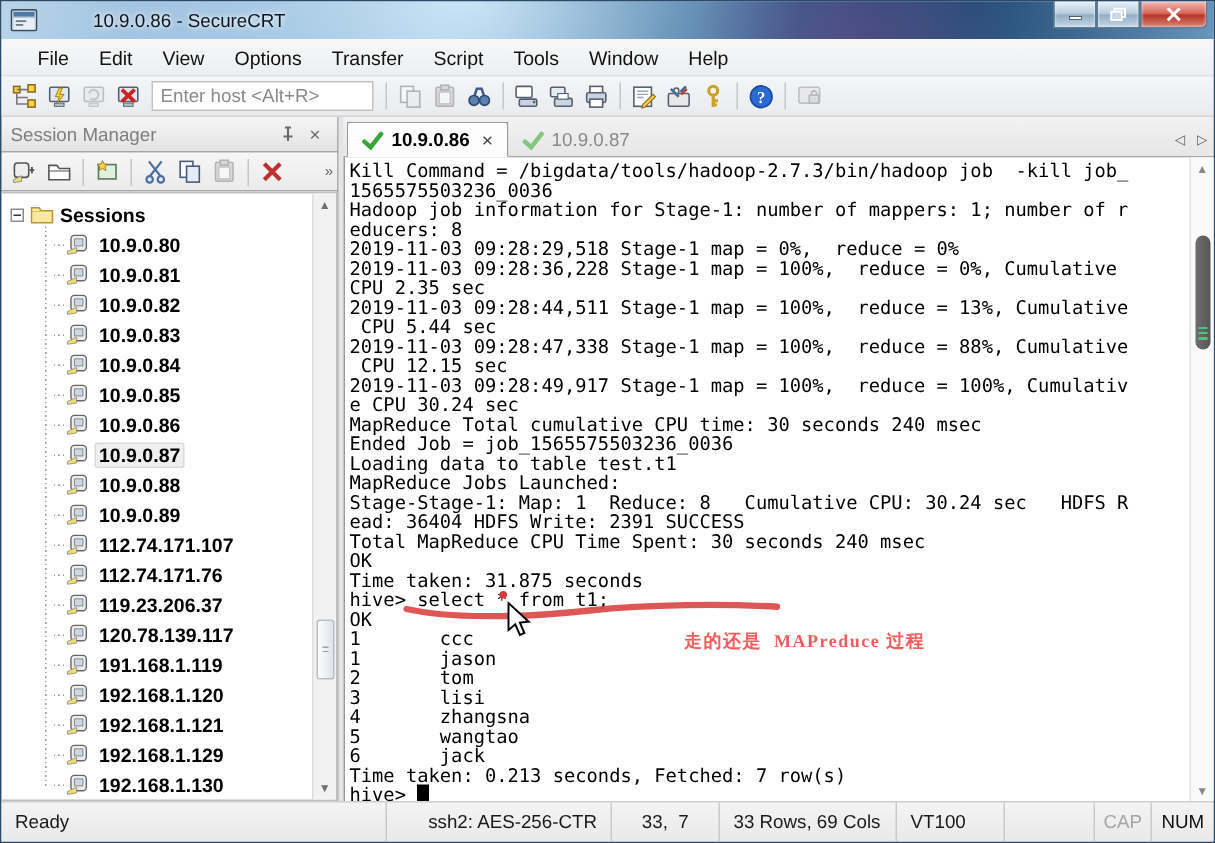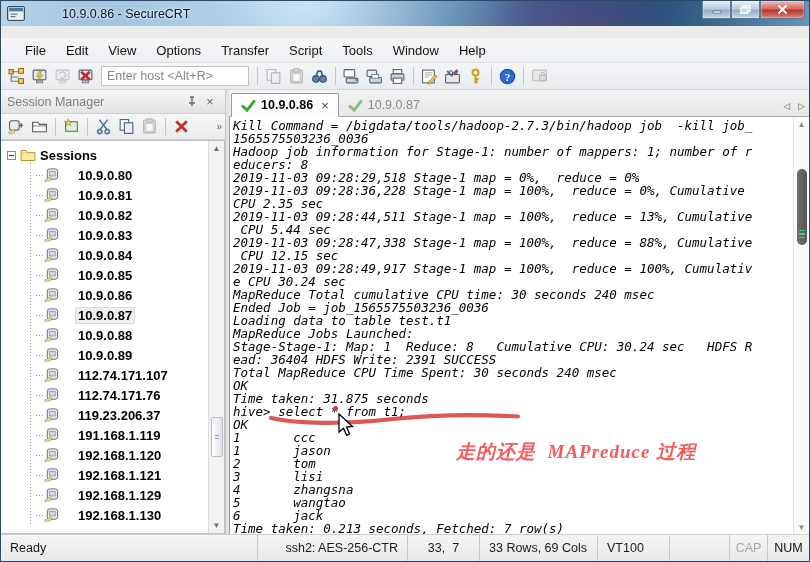--- a/index.html
+++ b/index.html
@@ -21,21 +21,21 @@
   .app-icon { width: 18px; height: 15px; margin-right: 5px; }
   .title-text { font-size: 12.5px; color: #0c1620; text-shadow: 0 0 3px rgba(255,255,255,.9), 0 0 6px rgba(255,255,255,.7); margin-left: 32px; }
   .win-controls { margin-left: auto; display: flex; align-items: flex-start; height: 100%; }
   .win-btn { width: 29px; height: 18px; display: flex; align-items: center; justify-content: center;
     border: 1px solid #5a7a96; border-top: none; background: linear-gradient(#e8f1f8, #b9cddd 45%, #93afc6 55%, #c3d6e4);
     box-shadow: inset 0 0 2px rgba(255,255,255,.9); }
   .win-btn.close { width: 45px; background: linear-gradient(#f0b9b0, #d9695c 45%, #b6372a 55%, #d98376); border-bottom-right-radius: 4px; }
   .win-btn svg { display: block; }
 
   
-  .menubar { flex: 0 0 25px; display: flex; align-items: center; background: linear-gradient(#f7f7f7, #eceff2); padding: 0 14px; border-bottom: 1px solid #e0e0e0; margin-top: 12px; }
+  .menubar { flex: 0 0 25px; display: flex; align-items: center; background: linear-gradient(#f7f7f7, #eceff2); padding: 0 14px; border-bottom: 1px solid #e0e0e0; }
   .menu-item { padding: 3px 10px; color: #111; cursor: default; }
 
   
   .toolbar { flex: 0 0 27px; display: flex; align-items: center; background: linear-gradient(#f4f5f7, #e9ebee); padding: 0 4px; border-bottom: 1px solid #d4d4d4; }
   .tb-btn { width: 23px; height: 23px; display: flex; align-items: center; justify-content: center; border-radius: 2px; }
   .tb-btn svg { display: block; }
   .tb-sep { width: 1px; height: 18px; background: #c6c6c6; margin: 0 4px; }
   .dim { opacity: .4; filter: grayscale(.8); }
   .host-input { width: 148px; height: 20px; margin: 0 4px; border: 1px solid #c2c2c2; background: #fff; font-size: 12.5px;
     color: #333; padding: 0 5px; font-family: "Liberation Sans", sans-serif; }
@@ -52,21 +52,21 @@
   .panel-header .spacer { flex: 1; }
   .ph-btn { width: 18px; height: 16px; display: flex; align-items: center; justify-content: center; color: #6a6a6a; }
   .panel-toolbar { flex: 0 0 26px; display: flex; align-items: center; padding: 0 4px; background: linear-gradient(#f6f6f6,#ebebeb); border-bottom: 1px solid #d0d0d0; }
   .panel-body { flex: 1 1 auto; display: flex; min-height: 0; background: #fff; border: 1px solid #c0c0c0; border-left: none; }
   .tree { flex: 1 1 auto; overflow: hidden; position: relative; padding: 4px 0 0 6px; font-size: 13px; font-weight: bold; }
   .tree-vline { position: absolute; left: 29px; top: 22px; bottom: 8px; width: 1px;
     background: repeating-linear-gradient(to bottom, #9a9a9a 0 1px, transparent 1px 3px); }
   .tree-root { display: flex; align-items: center; height: 20px; gap: 4px; position: relative; z-index: 1; }
   .expander { width: 9px; height: 9px; border: 1px solid #8c8c8c; background: #fff; position: relative; flex: 0 0 9px; }
   .expander::before { content: ""; position: absolute; left: 1px; right: 1px; top: 3px; height: 1px; background: #333; }
-  .session-item { display: flex; align-items: center; height: 20px; gap: 16px; padding-left: 37px; position: relative; }
+  .session-item { display: flex; align-items: center; height: 20px; gap: 4px; padding-left: 37px; position: relative; }
   .session-item::before { content: ""; position: absolute; left: 29px; width: 8px; top: 10px; height: 1px;
     background: repeating-linear-gradient(to right, #9a9a9a 0 1px, transparent 1px 3px); }
   .session-item .lbl { padding: 1px 3px; border-radius: 2px; white-space: nowrap; }
   .session-item.selected .lbl { background: #efefef; border: 1px solid #d9d9d9; padding: 0 2px; }
   .tree-scroll { flex: 0 0 16px; background: #f2f2f2; border-left: 1px solid #dcdcdc; display: flex; flex-direction: column; align-items: center; }
   .scroll-arrow { width: 14px; height: 15px; display: flex; align-items: center; justify-content: center; color: #707070; font-size: 8px; }
   .tree-scroll .track { flex: 1; width: 14px; position: relative; }
   .tree-thumb { position: absolute; left: 1px; width: 12px; height: 40px; top: 72%; background: linear-gradient(90deg,#fdfdfd,#dfe3e8); border: 1px solid #b9bdc4; border-radius: 2px; }
   .tree-thumb::after { content: ""; position: absolute; left: 3px; right: 3px; top: 17px; height: 5px;
     background: repeating-linear-gradient(to bottom, #9aa0a8 0 1px, transparent 1px 3px); }
@@ -74,24 +74,24 @@
   
   .right { flex: 1 1 auto; display: flex; flex-direction: column; min-width: 0; min-height: 0; }
   .tabbar { flex: 0 0 26px; display: flex; align-items: flex-end; background: linear-gradient(#f2f2f2,#e6e6e6); padding: 2px 4px 0 2px; border-bottom: 1px solid #a8a8a8; }
   .tab { display: flex; align-items: center; gap: 5px; height: 24px; padding: 0 9px; font-size: 12.5px; position: relative; top: 1px; }
   .tab.active { background: #fdfdfd; border: 1px solid #9b9b9b; border-bottom: 1px solid #fdfdfd; border-radius: 2px 2px 0 0; font-weight: bold; color: #000; }
   .tab.inactive { color: #8a8a8a; }
   .tab .close-x { color: #444; font-weight: normal; font-size: 13px; margin-left: 3px; }
   .tab-nav { margin-left: auto; display: flex; gap: 8px; align-items: center; padding-bottom: 5px; color: #666; font-size: 9px; }
 
   .term-wrap { flex: 1 1 auto; display: flex; min-height: 0; background: #fff; border-left: 1px solid #9a9a9a; position: relative; }
-  .term { flex: 1 1 auto; position: relative; overflow: hidden; font-family: "DejaVu Sans Mono", "Liberation Mono", monospace; font-size: 12.5px; line-height: 13px; color: #000; padding: 2px 0 0 3px; font-style: italic; }
+  .term { flex: 1 1 auto; position: relative; overflow: hidden; font-family: "DejaVu Sans Mono", "Liberation Mono", monospace; font-size: 12.5px; line-height: 13px; color: #000; padding: 2px 0 0 3px; }
   .tline { white-space: pre; height: 13px; }
   .cursor { position: absolute; left: calc(3px + 6ch); top: calc(2px + 32 * 13px); width: 0.62em; height: 13px; background: #000; }
-  .annotation { position: absolute; left: 226px; top: 328px; color: #f25c5c; font-size: 19px; letter-spacing: 1px;
+  .annotation { position: absolute; left: 226px; top: 316px; color: #f25c5c; font-size: 12px; letter-spacing: 1px;
     font-family: "Liberation Serif", "DejaVu Serif", serif; font-weight: bold; white-space: pre; }
   .red-underline { position: absolute; left: 38px; top: 294px; pointer-events: none; }
   .red-dot { position: absolute; left: 103px; top: 289px; width: 5px; height: 5px; border-radius: 50%; background: #d23b3b; }
   .mouse-ptr { position: absolute; left: 106px; top: 296px; pointer-events: none; }
 
   .term-scroll { flex: 0 0 16px; background: #fafafa; border-left: 1px solid #e2e2e2; position: relative; }
   .term-scroll .up, .term-scroll .down { position: absolute; left: 0; width: 15px; height: 14px; display: flex; align-items: center; justify-content: center; color: #8a8a8a; font-size: 8px; }
   .term-scroll .up { top: 0; } .term-scroll .down { bottom: 0; }
   .term-thumb { position: absolute; left: 2.5px; top: 52px; width: 10px; height: 76px; background: linear-gradient(90deg,#6e6e6e,#565656); border-radius: 6px; }
   .term-thumb::after { content: ""; position: absolute; left: 2px; right: 2px; bottom: 6px; height: 9px;
@@ -459,20 +459,28 @@
 
               <div class="session-item">
                 <svg width="15" height="14" viewBox="0 0 16 15">
                   <rect x="3.5" y="1" width="11" height="11" rx="2.5" fill="#ececec" stroke="#666"></rect>
                   <rect x="6" y="3.5" width="6" height="5" fill="#ccd8e4" stroke="#888" stroke-width="0.7"></rect>
                   <path d="M1 12.5 L7.5 9.5 V13.5 L1 14.5 Z" fill="#f0e070" stroke="#888" stroke-width="0.6"></path>
                 </svg>
                 <span class="lbl">119.23.206.37</span>
               </div>
 
+              <div class="session-item">
+                <svg width="15" height="14" viewBox="0 0 16 15">
+                  <rect x="3.5" y="1" width="11" height="11" rx="2.5" fill="#ececec" stroke="#666"></rect>
+                  <rect x="6" y="3.5" width="6" height="5" fill="#ccd8e4" stroke="#888" stroke-width="0.7"></rect>
+                  <path d="M1 12.5 L7.5 9.5 V13.5 L1 14.5 Z" fill="#f0e070" stroke="#888" stroke-width="0.6"></path>
+                </svg>
+                <span class="lbl">120.78.139.117</span>
+              </div>
 
               <div class="session-item">
                 <svg width="15" height="14" viewBox="0 0 16 15">
                   <rect x="3.5" y="1" width="11" height="11" rx="2.5" fill="#ececec" stroke="#666"></rect>
                   <rect x="6" y="3.5" width="6" height="5" fill="#ccd8e4" stroke="#888" stroke-width="0.7"></rect>
                   <path d="M1 12.5 L7.5 9.5 V13.5 L1 14.5 Z" fill="#f0e070" stroke="#888" stroke-width="0.6"></path>
                 </svg>
                 <span class="lbl">191.168.1.119</span>
               </div>
 

